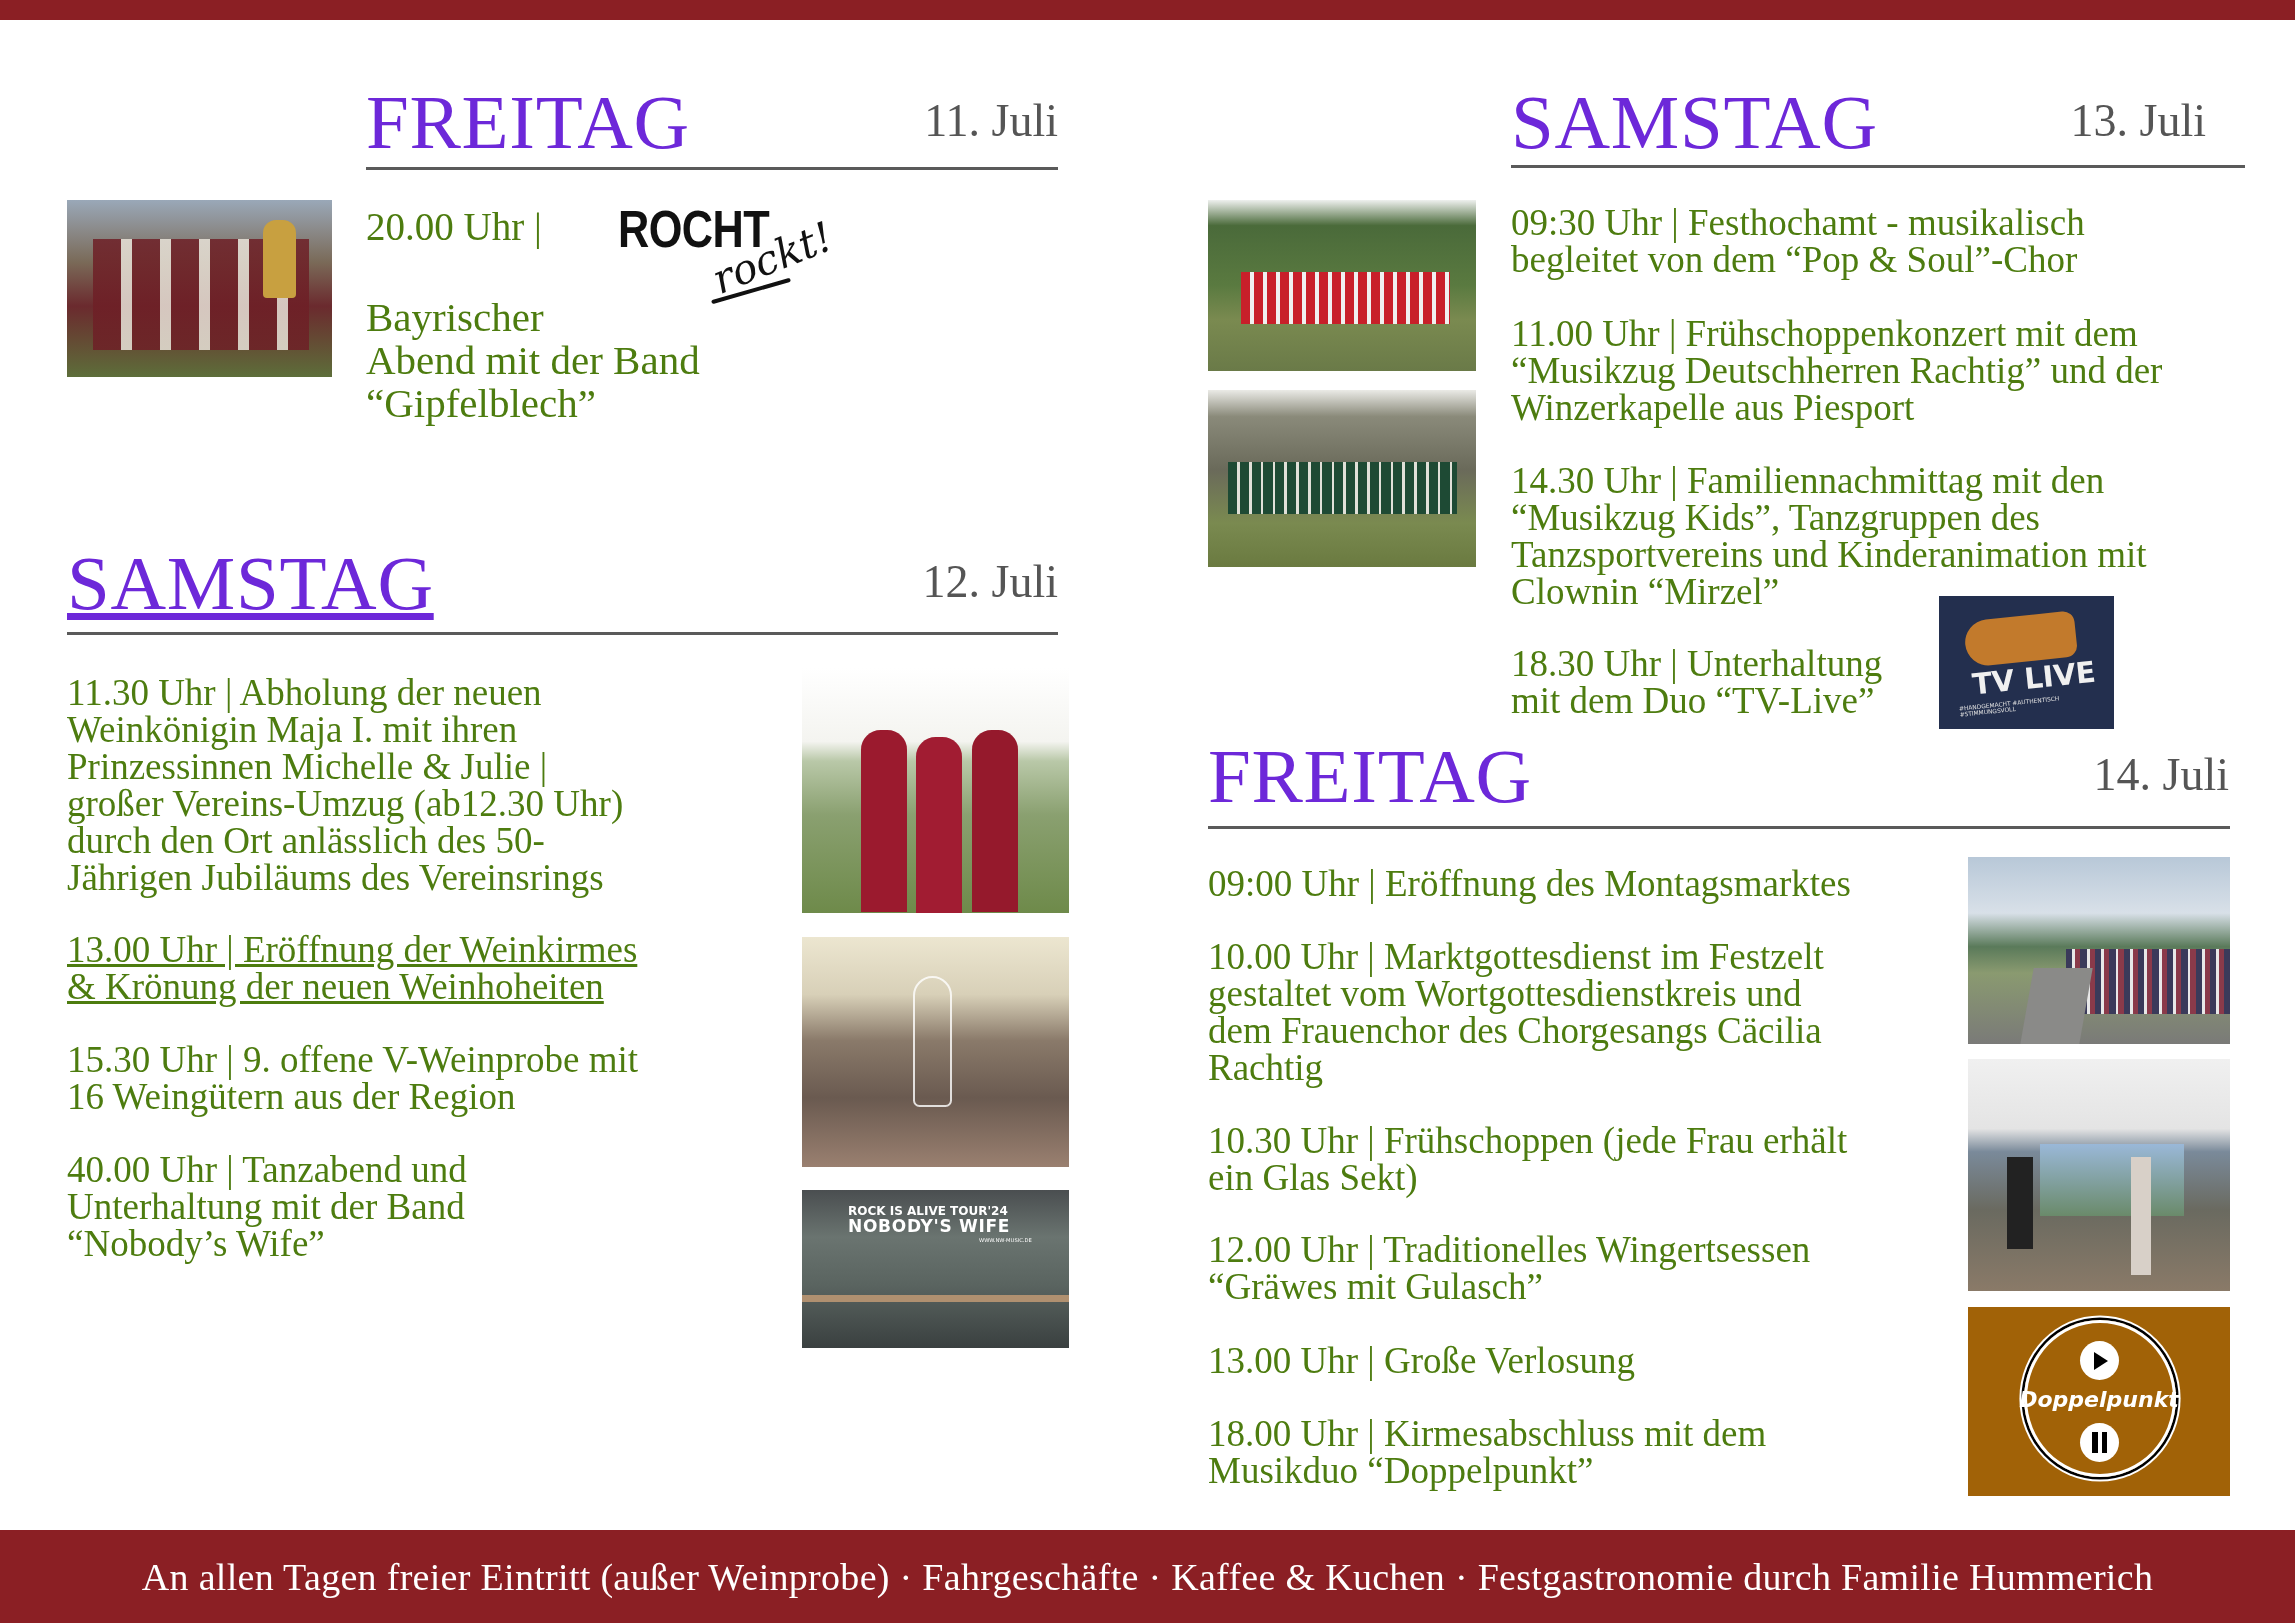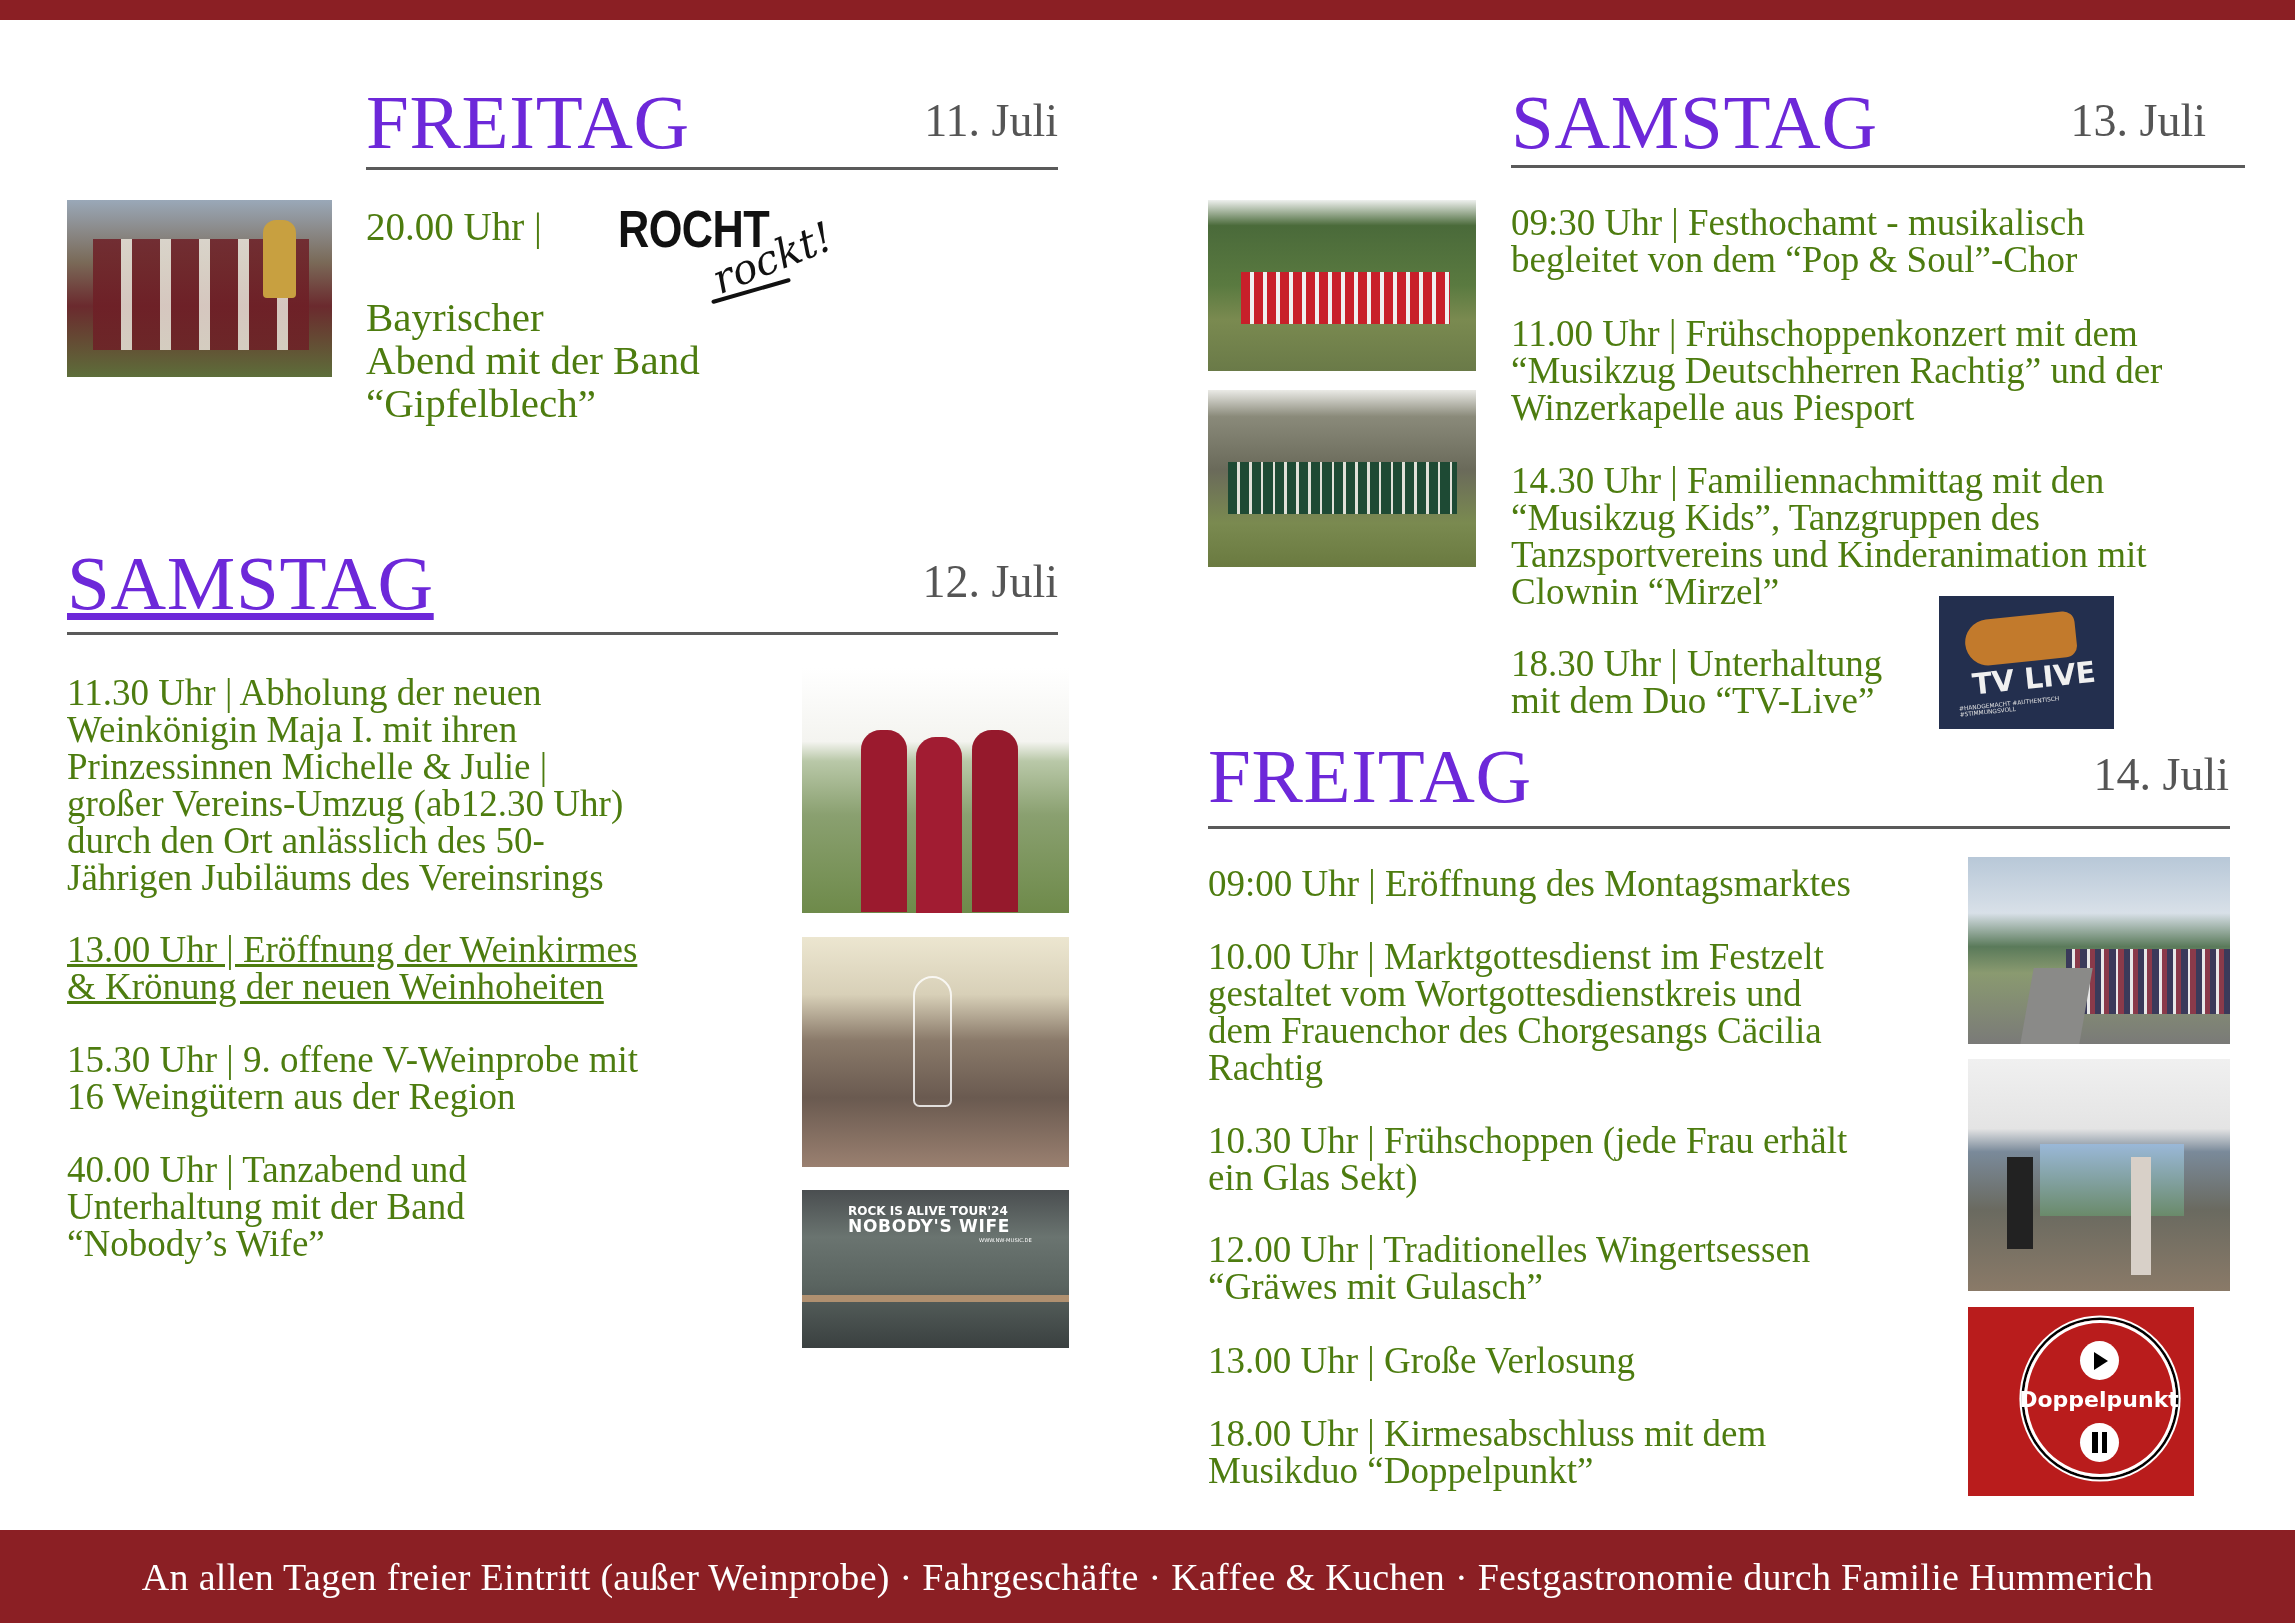--- a/index.html
+++ b/index.html
@@ -131,21 +131,21 @@
 
   <div class="photo" style="left:1968px; top:857px; width:262px; height:187px; background:linear-gradient(180deg,#b8c8d8 0%,#d8e0e8 30%,#5a7a5a 48%,#8a9a70 62%,#7a7a78 100%);">
     <div style="position:absolute;left:98px;top:92px;width:164px;height:65px;background:repeating-linear-gradient(90deg,#3a3a5a 0 6.5px,#e8e8e8 6.5px 9.2px,#8a3a4a 9.2px 14.4px);"></div>
     <div style="position:absolute;left:59px;top:111px;width:59px;height:76px;background:#8a8a88;transform:skewX(-10deg);"></div>
   </div>
   <div class="photo" style="left:1968px; top:1059px; width:262px; height:232px; background:linear-gradient(180deg,#f0f0f0 0%,#e4e4e4 30%,#7a8a9a 40%,#6a6a60 65%,#8a7a68 100%);">
     <div style="position:absolute;left:72px;top:85px;width:144px;height:72px;background:linear-gradient(180deg,#9ab8d8,#6a8a6a);"></div>
     <div style="position:absolute;left:39px;top:98px;width:26px;height:92px;background:#222;"></div>
     <div style="position:absolute;left:163px;top:98px;width:19.6px;height:118px;background:#d8d0c8;"></div>
   </div>
-  <div class="photo" style="left:1968px; top:1307px; width:226px; height:189px; background:#b91c1c;">
+  <div class="photo" style="left:1968px; top:1307px; width:262px; height:189px; background:#a16207;font-style:italic;">
     <div style="position:absolute;left:56px;top:13px;width:152px;height:157px;border:3.9px solid #fff;border-radius:50%;box-shadow:0 0 0 2.6px #000, 0 0 0 4.6px #fff;"></div>
     <div style="position:absolute;left:112px;top:34px;width:39px;height:39px;background:#fff;border-radius:50%;">
       <div style="position:absolute;left:14.4px;top:10.5px;width:0;height:0;border-left:14.4px solid #000;border-top:9.2px solid transparent;border-bottom:9.2px solid transparent;"></div>
     </div>
     <div style="position:absolute;left:0;top:80px;width:262px;text-align:center;font-family:'DejaVu Sans',sans-serif;font-weight:bold;font-size:22px;color:#fff;">Doppelpunkt</div>
     <div style="position:absolute;left:112px;top:116px;width:39px;height:39px;background:#fff;border-radius:50%;">
       <div style="position:absolute;left:12.4px;top:9.2px;width:5.2px;height:21px;background:#000;"></div>
       <div style="position:absolute;left:21.6px;top:9.2px;width:5.2px;height:21px;background:#000;"></div>
     </div>
   </div>

